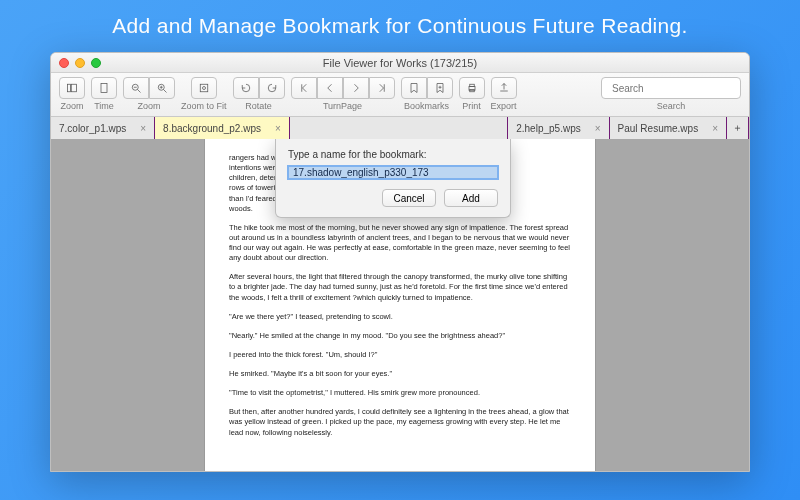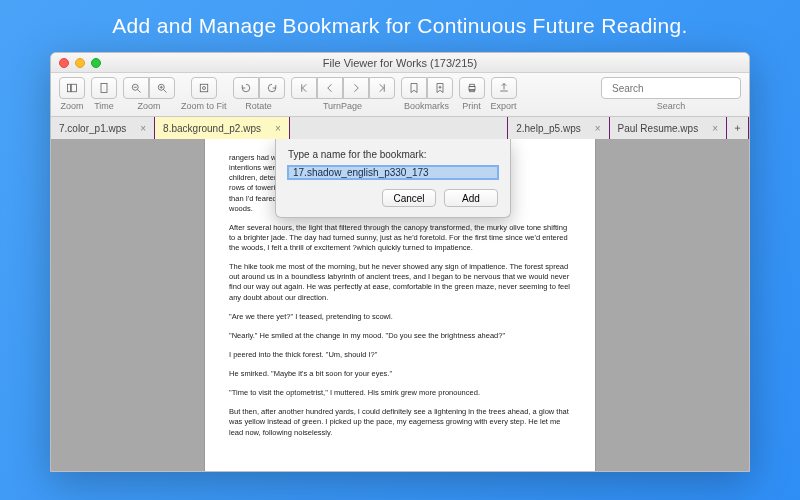--- a/index.html
+++ b/index.html
@@ -264,22 +264,22 @@
     <div class="tab">
         <span class="tx">Paul Resume.wps</span>
         <span class="x">×</span>
       </div>
     <div class="tab plus">＋</div>
   </div>
 
   <div class="content">
     <div class="page">
       <p><span>rangers had warned us that the trail was steep and overgrown, my</span><br><span>intentions were good but my legs were weak. I kept pace with my</span><br><span>children, determined not to show how tired I already was. It was easier</span><br><span>rows of towering evergreens that seemed to multiply</span><br><span>than I'd feared, actually, once we reached the shade of the canopy</span><br><span>woods.</span></p>
+      <p>The hike took me most of the morning, but he never showed any sign of impatience. The forest spread out around us in a boundless labyrinth of ancient trees, and I began to be nervous that we would never find our way out again. He was perfectly at ease, comfortable in the green maze, never seeming to feel any doubt about our direction.</p>
       <p>After several hours, the light that filtered through the canopy transformed, the murky olive tone shifting to a brighter jade. The day had turned sunny, just as he'd foretold. For the first time since we'd entered the woods, I felt a thrill of excitement ?which quickly turned to impatience.</p>
-      <p>The hike took me most of the morning, but he never showed any sign of impatience. The forest spread out around us in a boundless labyrinth of ancient trees, and I began to be nervous that we would never find our way out again. He was perfectly at ease, comfortable in the green maze, never seeming to feel any doubt about our direction.</p>
       <p>"Are we there yet?" I teased, pretending to scowl.</p>
       <p>"Nearly." He smiled at the change in my mood. "Do you see the brightness ahead?"</p>
       <p>I peered into the thick forest. "Um, should I?"</p>
       <p>He smirked. "Maybe it's a bit soon for your eyes."</p>
       <p>"Time to visit the optometrist," I muttered. His smirk grew more pronounced.</p>
       <p>But then, after another hundred yards, I could definitely see a lightening in the trees ahead, a glow that was yellow instead of green. I picked up the pace, my eagerness growing with every step. He let me lead now, following noiselessly.</p>
     </div>
 
     <div class="dialog">
       <div>Type a name for the bookmark:</div>

